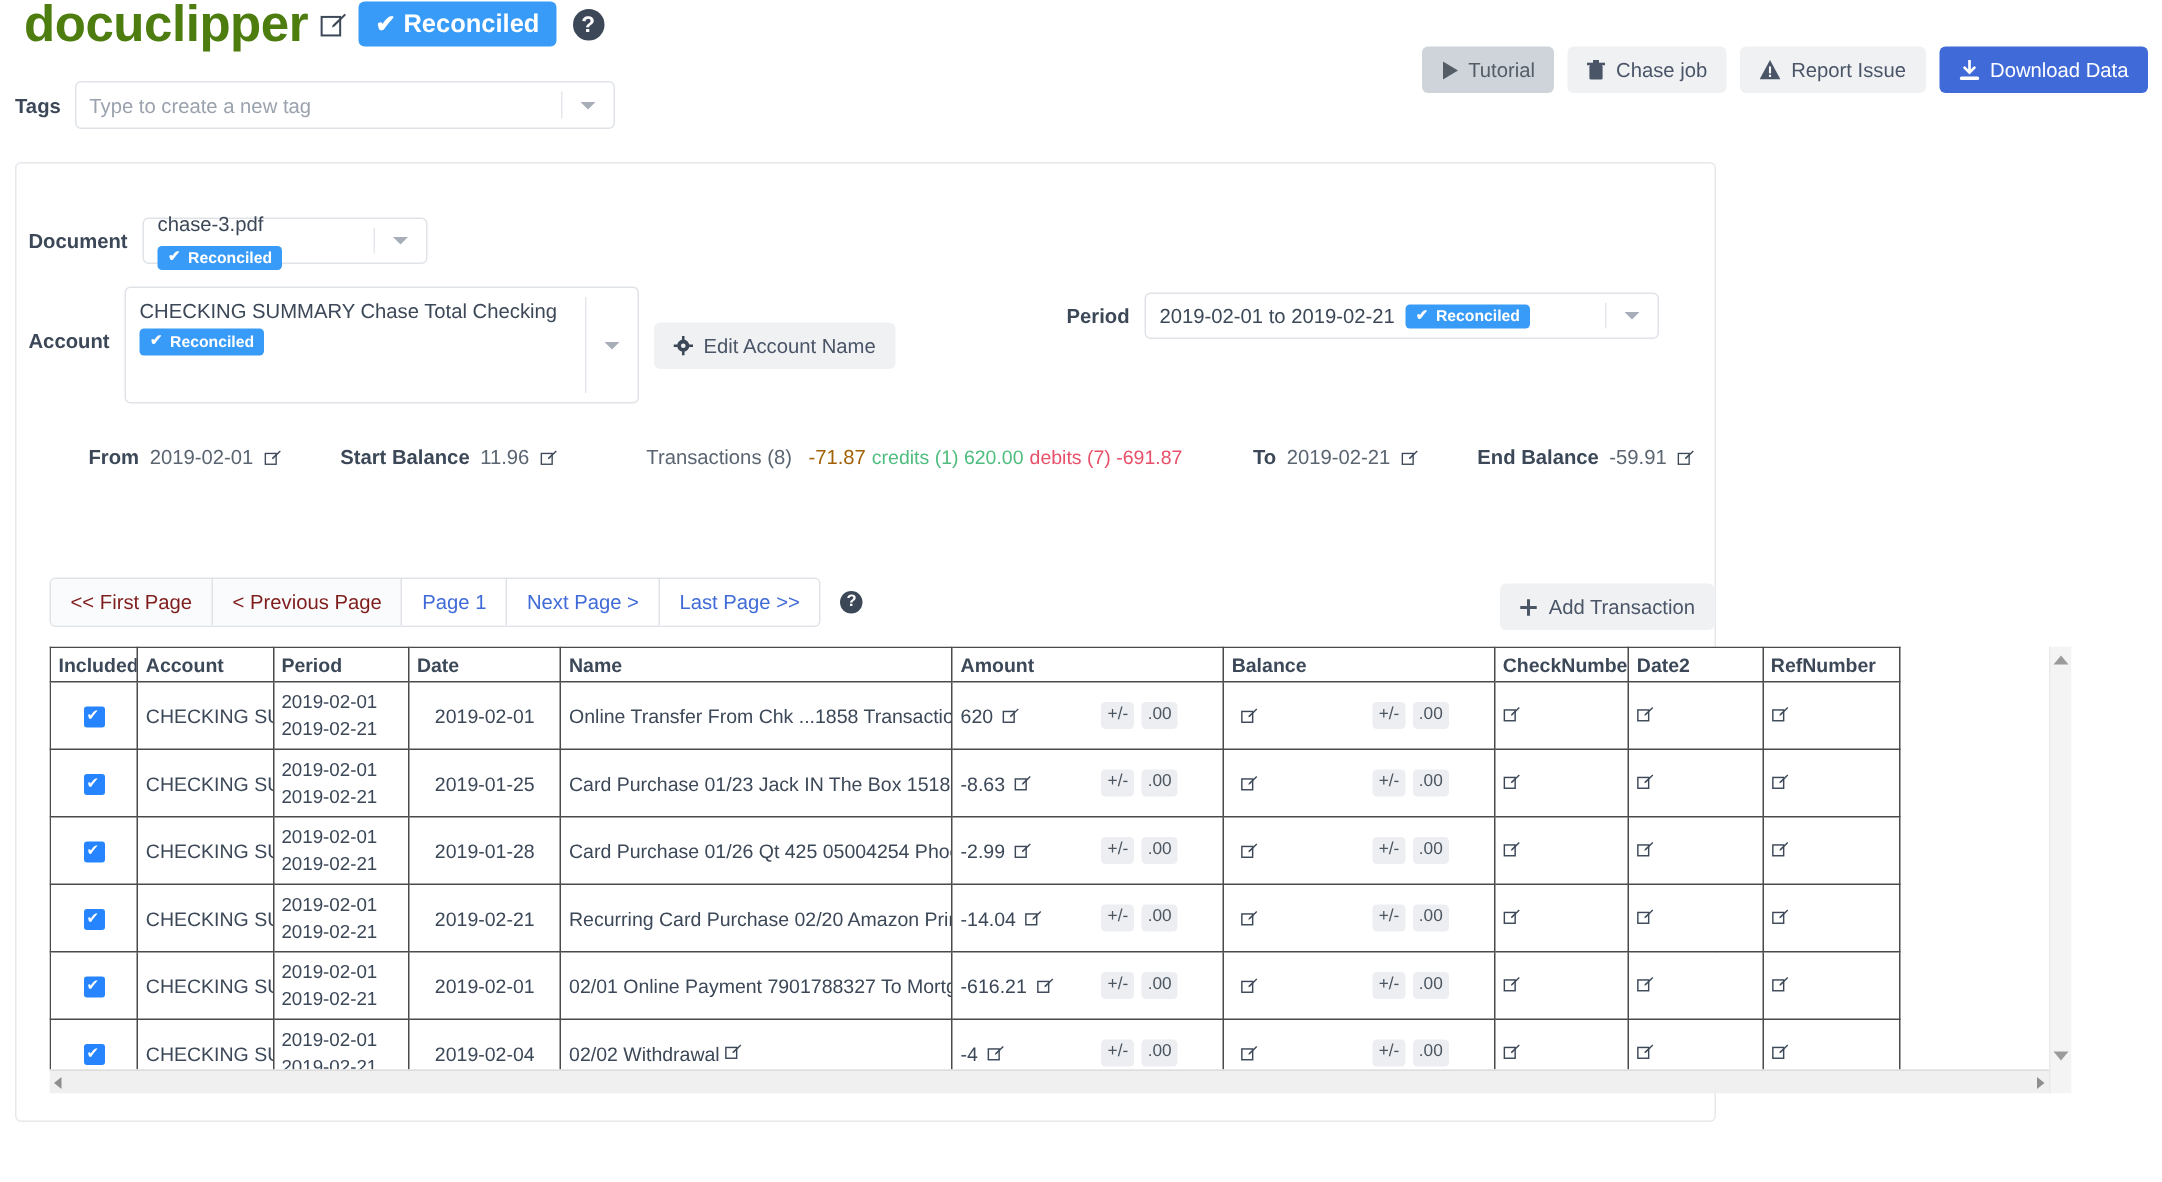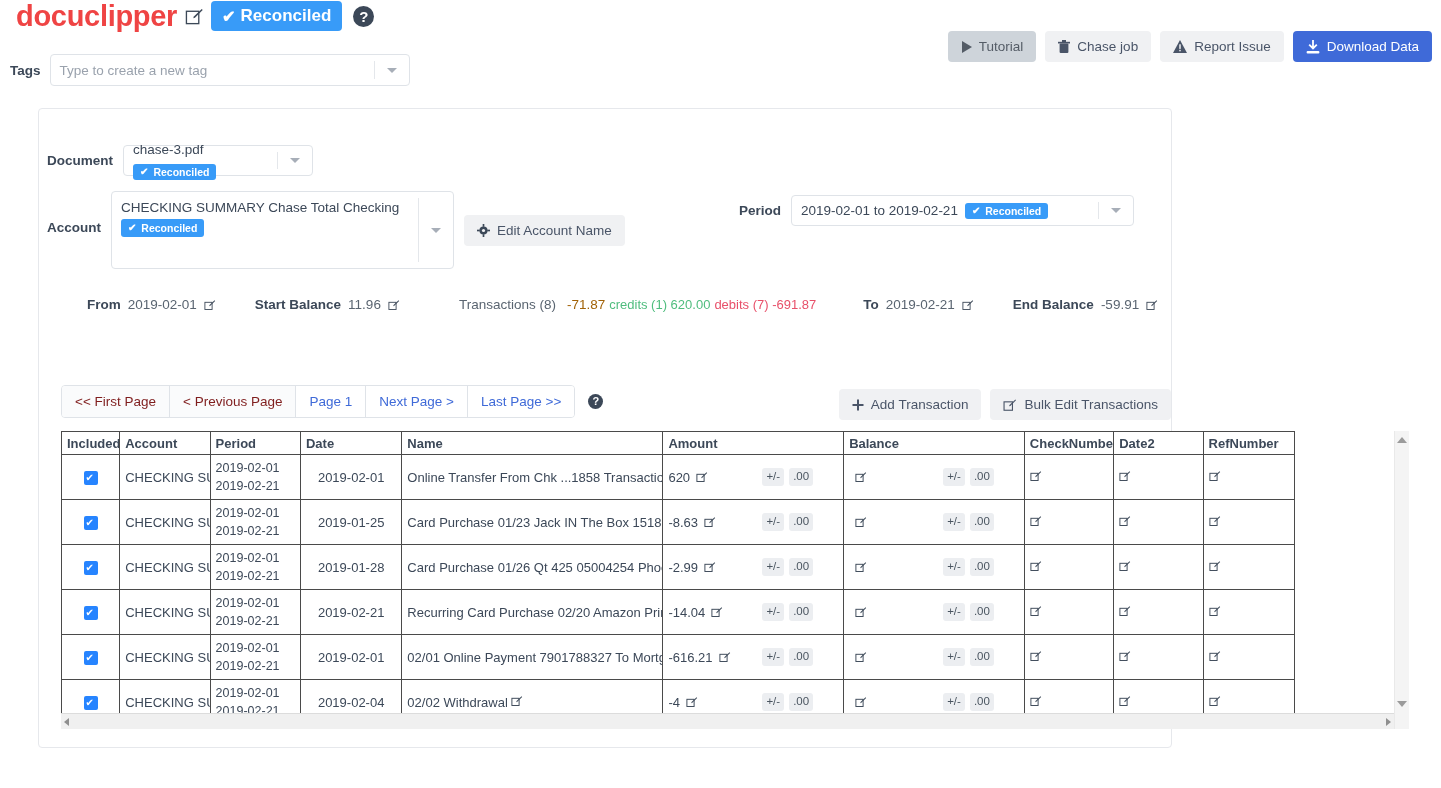--- a/index.html
+++ b/index.html
@@ -9,21 +9,21 @@
     background: #ffffff;
     font-family: "Liberation Sans", sans-serif;
     color: #2f3a46;
     overflow: hidden;
   }
   .page { position: relative; width: 1441px; height: 788px; }
 
   
   .top-header { position: absolute; left: 0; top: 0; width: 1441px; height: 36px; }
   .brand-row { position: absolute; left: 16px; top: 0px; display: flex; align-items: center; gap: 8px; }
-  .brand-title { font-size: 29px; font-weight: 700; letter-spacing: -0.3px; color: #ef4444; line-height: 32px; }
+  .brand-title { font-size: 34px; font-weight: 700; letter-spacing: -0.3px; color: #4d7c0f; line-height: 32px; }
   .icon-edit { display: inline-block; width: 18px; height: 18px; position: relative; vertical-align: middle; }
   .icon-edit svg { display:block; }
   .badge {
     display: inline-flex; align-items: center; gap: 5px;
     background: #389bf8; color: #fff;
     font-weight: 700; border-radius: 4px;
     padding: 4px 10px;
   }
   .badge.lg { font-size: 17px; padding: 5px 11px; }
   .badge.sm { font-size: 10.5px; padding: 2px 7px; border-radius: 3px; }
@@ -65,21 +65,20 @@
   .caret { width:0;height:0;border-left:5px solid transparent;border-right:5px solid transparent;border-top:5px solid #a7aeb8; }
 
   #tags-select { width: 360px; height: 32px; }
 
   
   .card {
     position: absolute; left: 10px; top: 108px;
     width: 1134px; height: 640px;
     border: 1px solid #e6e8ec; border-radius: 4px;
     background: #fff;
-    margin-left: 28px;
   }
 
   .doc-row { position: absolute; left: 8px; top: 36px; display:flex; align-items:center; gap: 10px; }
   .field-label { font-size: 13.5px; font-weight: 700; color: #3c4858; }
   #document-select { width: 190px; height: 31px; }
 
   .account-row { position: absolute; left: 8px; top: 82px; display:flex; align-items:flex-start; gap: 10px; }
   .account-label { font-size:13.5px; font-weight:700; color:#3c4858; padding-top: 29px; }
   #account-select { width: 343px; height: 78px; align-items: stretch; text-align: center; }
   #account-select .sb-value { flex-direction: column; align-items: flex-start; gap: 2px; padding: 7px 9px; line-height: 1.35; }
@@ -377,29 +376,20 @@
     <div class="table-actions">
       <button class="btn">
         <span>
             <svg width="12" height="12" viewBox="0 0 12 12">
               <rect x="5" y="0.5" width="2" height="11" fill="#4a5568"></rect>
               <rect x="0.5" y="5" width="11" height="2" fill="#4a5568"></rect>
             </svg>
           </span>
         <span>Add Transaction</span>
       </button>
-      <button class="btn">
-        <span>
-            <svg width="14" height="14" viewBox="0 0 20 20">
-              <rect x="1.5" y="5.5" width="12" height="12" fill="none" stroke="#4a5568" stroke-width="1.6"></rect>
-              <path d="M17.6 2.2 L18.6 3.2 L10.5 11.3 L8.7 11.9 L9.3 10.1 Z" fill="#4a5568"></path>
-            </svg>
-          </span>
-        <span>Bulk Edit Transactions</span>
-      </button>
     </div>
 
     <div class="table-wrap">
       <div class="table-scroll-area">
         <table class="tx">
           <colgroup>
             <col class="c-inc">
               <col class="c-acct">
               <col class="c-per">
               <col class="c-date">

